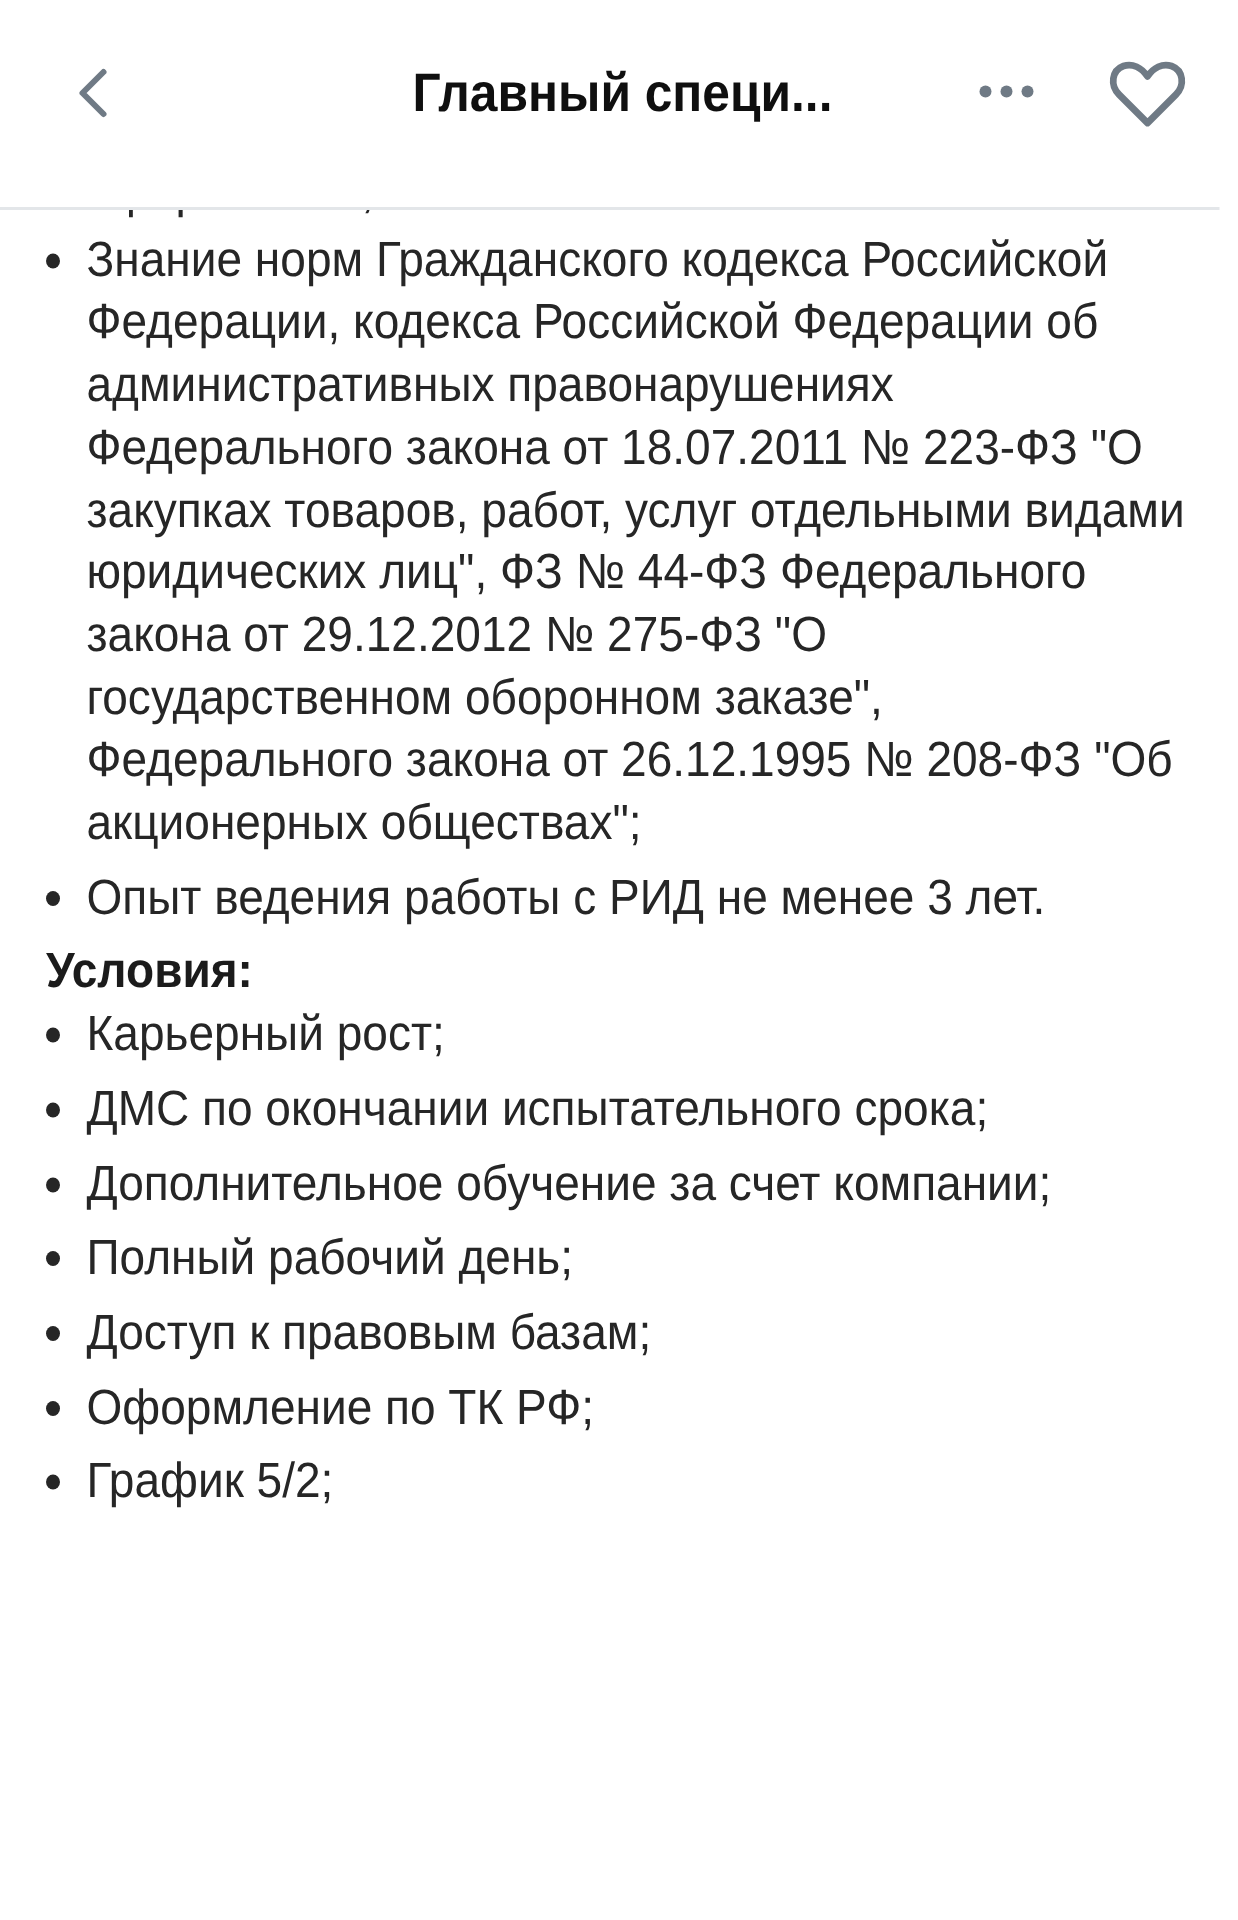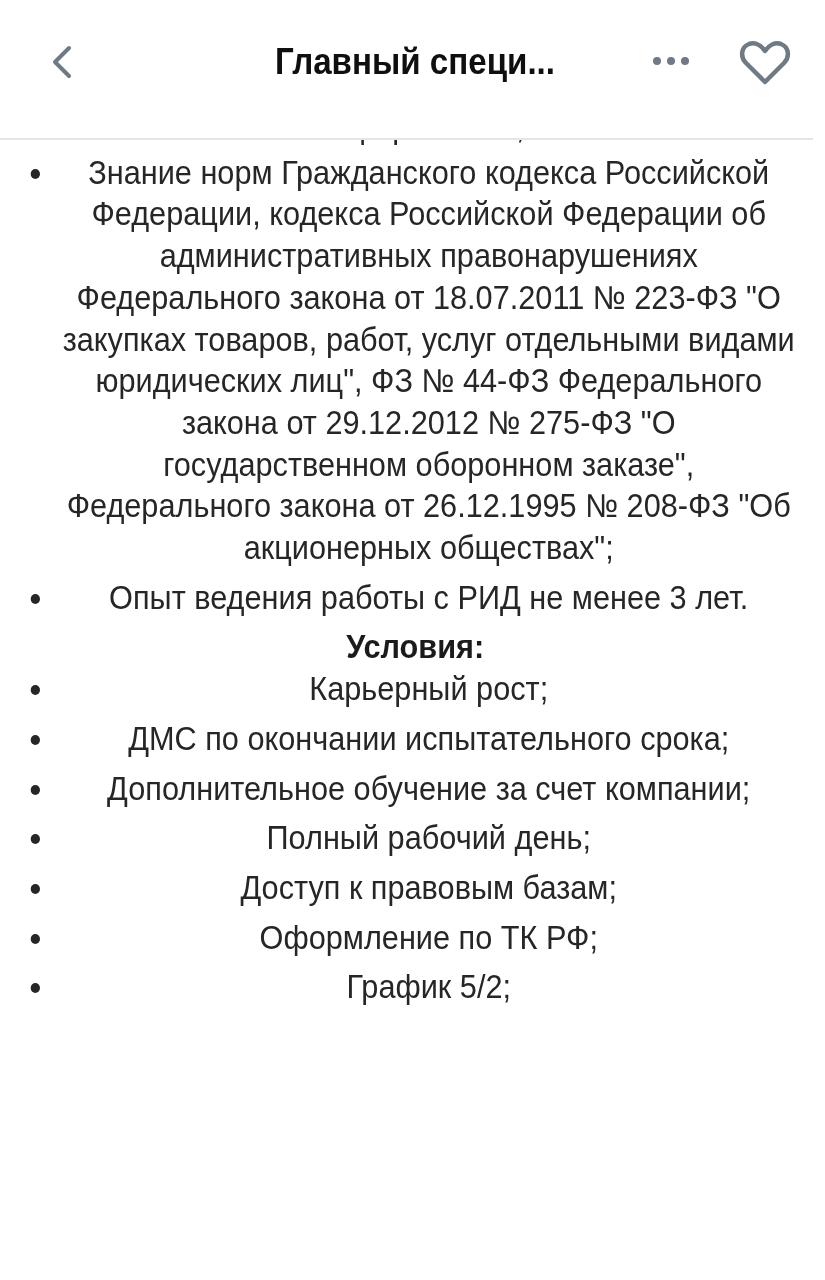--- a/index.html
+++ b/index.html
@@ -32,21 +32,20 @@
   }
   .more-btn span { width: 8px; height: 8px; border-radius: 50%; background: #6f7a85; display: block; }
   .heart-btn {
     position: absolute; left: 736px; top: 36px; width: 58px; height: 52px;
     display: flex; align-items: center; justify-content: center; cursor: pointer;
   }
   .content {
     position: absolute; left: 0; top: 106px; width: 819px;
     font-size: 33px; line-height: 41.7px;
     z-index: 1;
-    text-align: center;
   }
   .content-inner { transform: scaleX(0.93); transform-origin: left top; width: 860px; }
   ul { list-style: none; margin: 0; padding: 0; }
   li { position: relative; padding-left: 62px; margin-bottom: 8px; }
   li .bullet {
     position: absolute; left: 33px; top: 17px; width: 10px; height: 10px;
     border-radius: 50%; background: #262626;
   }
   .cut { padding-left: 62px; margin-bottom: 4px; }
   .section-title { padding-left: 33px; font-weight: bold; margin: 4px 0 0 0; color: #1b1b1b; }

